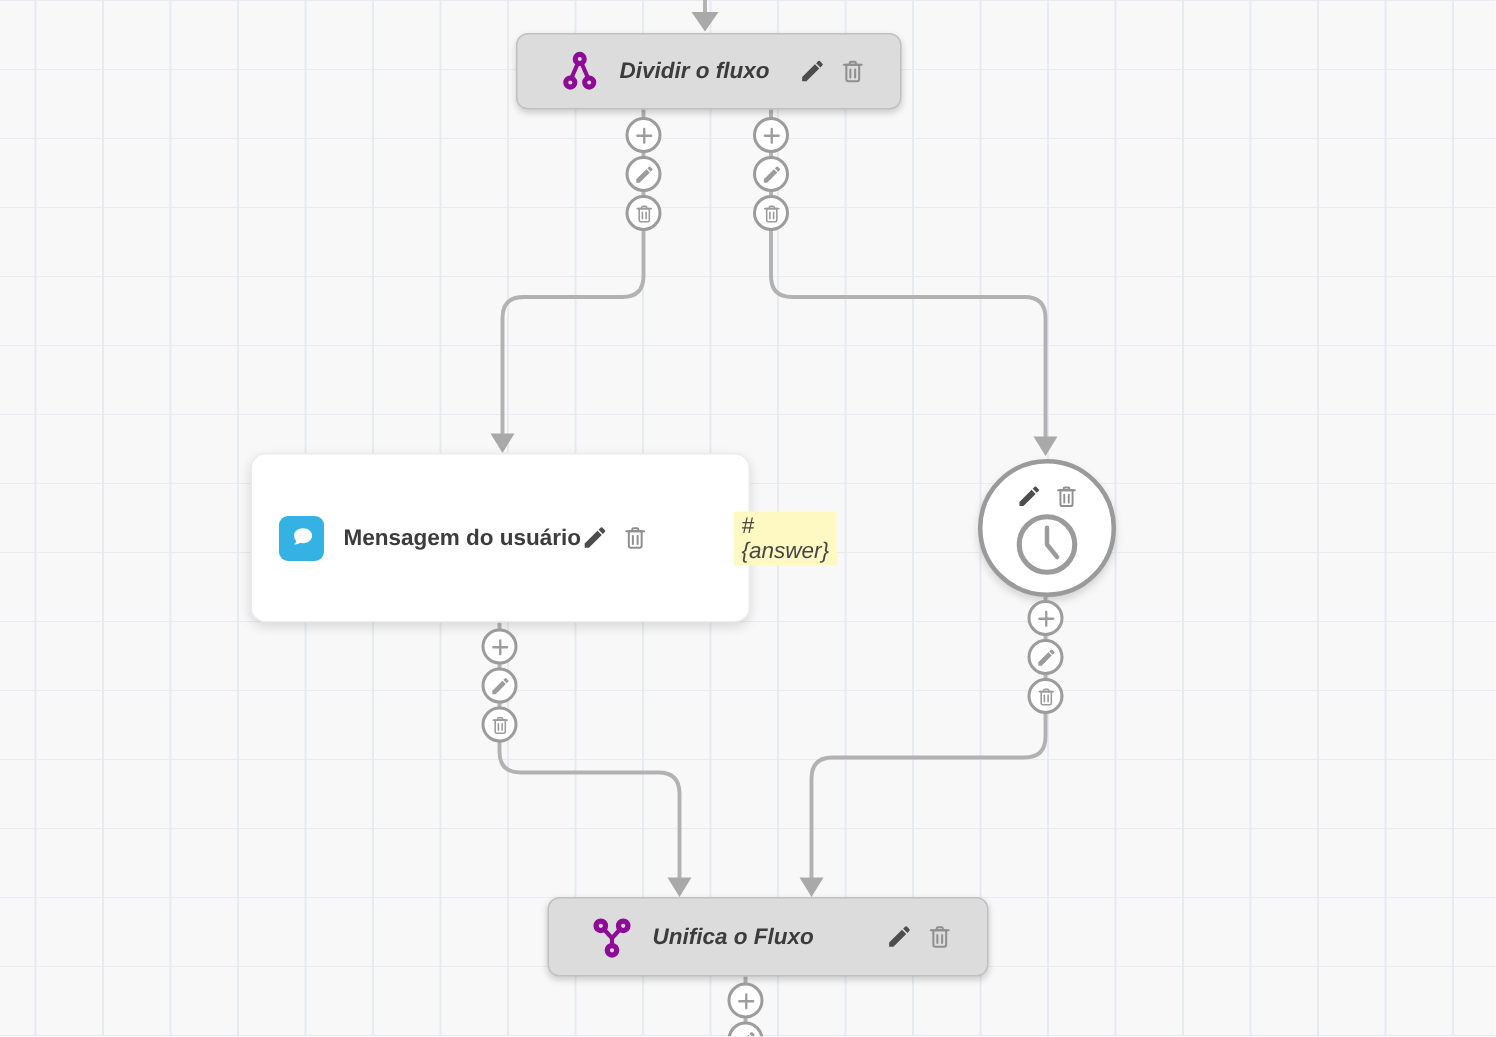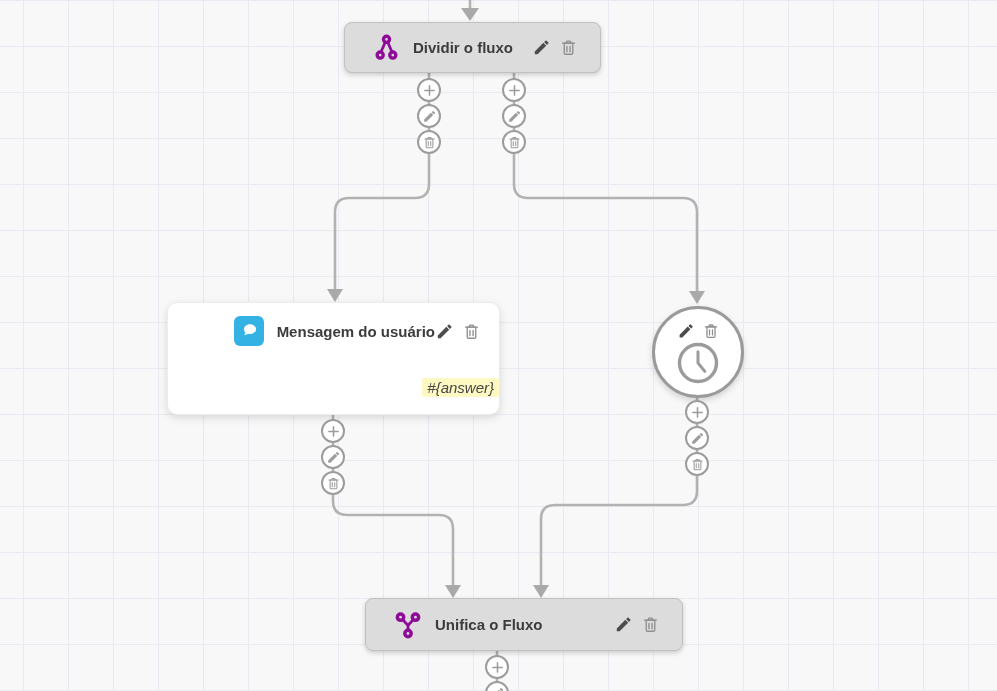--- a/index.html
+++ b/index.html
@@ -19,28 +19,28 @@
   .wire{fill:none;stroke:#b2b2b2;stroke-width:2.6px;}
   .arrowhead{fill:#a9a9a9;stroke:none;}
 
   .node{position:absolute;z-index:2;box-sizing:border-box;display:flex;align-items:center;}
   .node-gray{
     background:#dcdcdc;border:1px solid #c0c0c0;border-radius:8px;
     box-shadow:0 2px 5px rgba(0,0,0,.18);
     padding:0 22px 0 28px;
   }
   .node-title{font-weight:bold;font-size:15px;color:#3c3c3c;white-space:nowrap;}
-  .gray-title{margin-left:13px;}
+  .gray-title{margin-left:13px;font-style:italic;}
   .hicons{display:flex;align-items:center;gap:8px;margin-left:auto;}
   .hicon{display:flex;align-items:center;justify-content:center;cursor:pointer;}
   .hicon.pencil{color:#4d4d4d;}
   .hicon.trash{color:#8f8f8f;}
 
   .node-white{
-    flex-direction:column;align-items:flex-end;
+    flex-direction:row;align-items:center;
     background:#ffffff;border:1px solid #ececec;border-radius:10px;
     box-shadow:0 3px 8px rgba(0,0,0,.13);
   }
   .msg-header{display:flex;align-items:center;height:56px;padding:0 18px;}
   .msg-icon{
     width:30px;height:30px;border-radius:6px;background:#34b2e4;
     display:flex;align-items:center;justify-content:center;flex:0 0 auto;
   }
   .msg-title{margin-left:13px;}
   .msg-divider{border-top:1px solid #d9d9d9;margin:0 19px;height:0;}
@@ -251,21 +251,21 @@
       <svg width="15" height="15">
         <use href="#i-pencil"></use>
       </svg>
     </div>
   <div class="pbtn" style="left:685px;top:452px;">
       <svg width="15" height="15">
         <use href="#i-trash"></use>
       </svg>
     </div>
 
-  <div class="node node-gray" style="left:365px;top:598px;width:318px;height:53px;">
+  <div class="node node-gray" style="left:365px;top:598px;width:294px;height:53px;">
     <svg class="purple-icon" width="28" height="28">
         <use href="#i-merge"></use>
       </svg>
     <span class="node-title gray-title">Unifica o Fluxo</span>
     <span class="hicons">
       <span class="hicon pencil">
         <svg width="19" height="19">
             <use href="#i-pencil"></use>
           </svg>
         </span>

